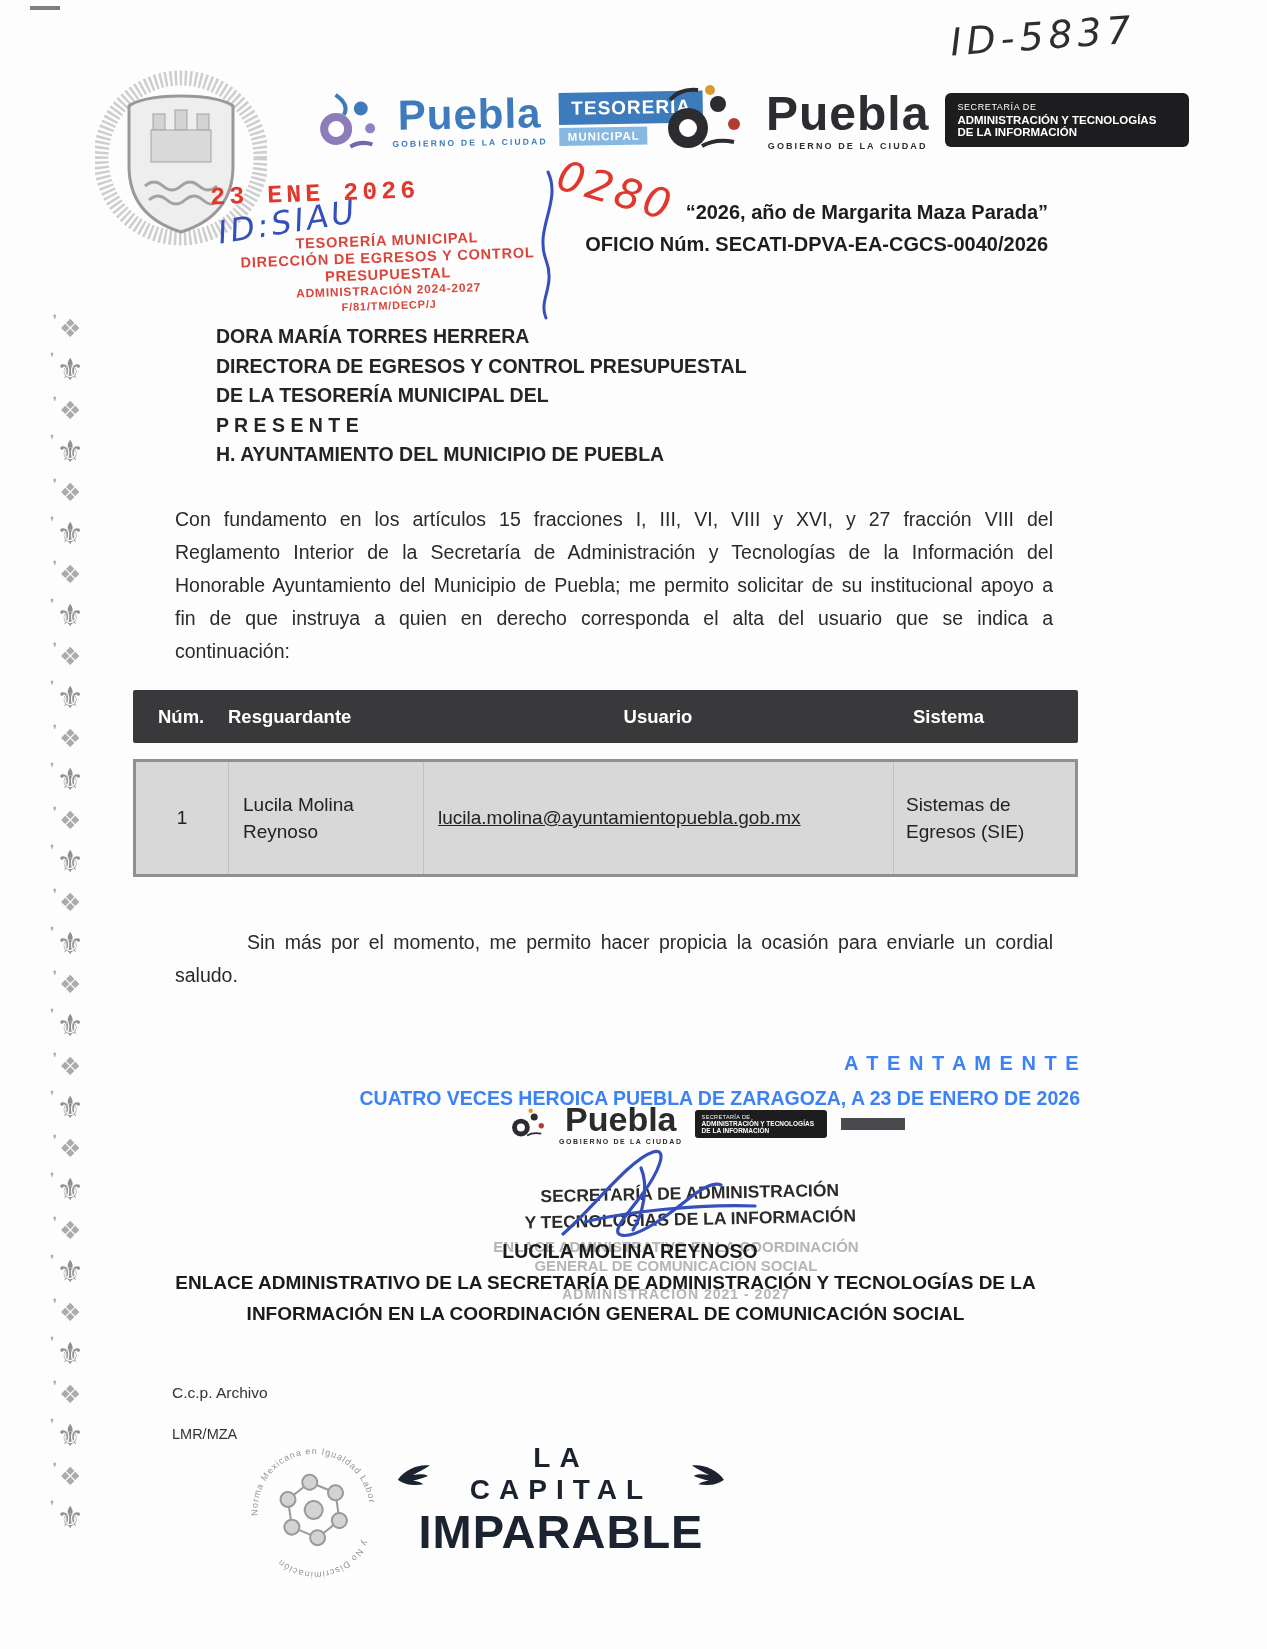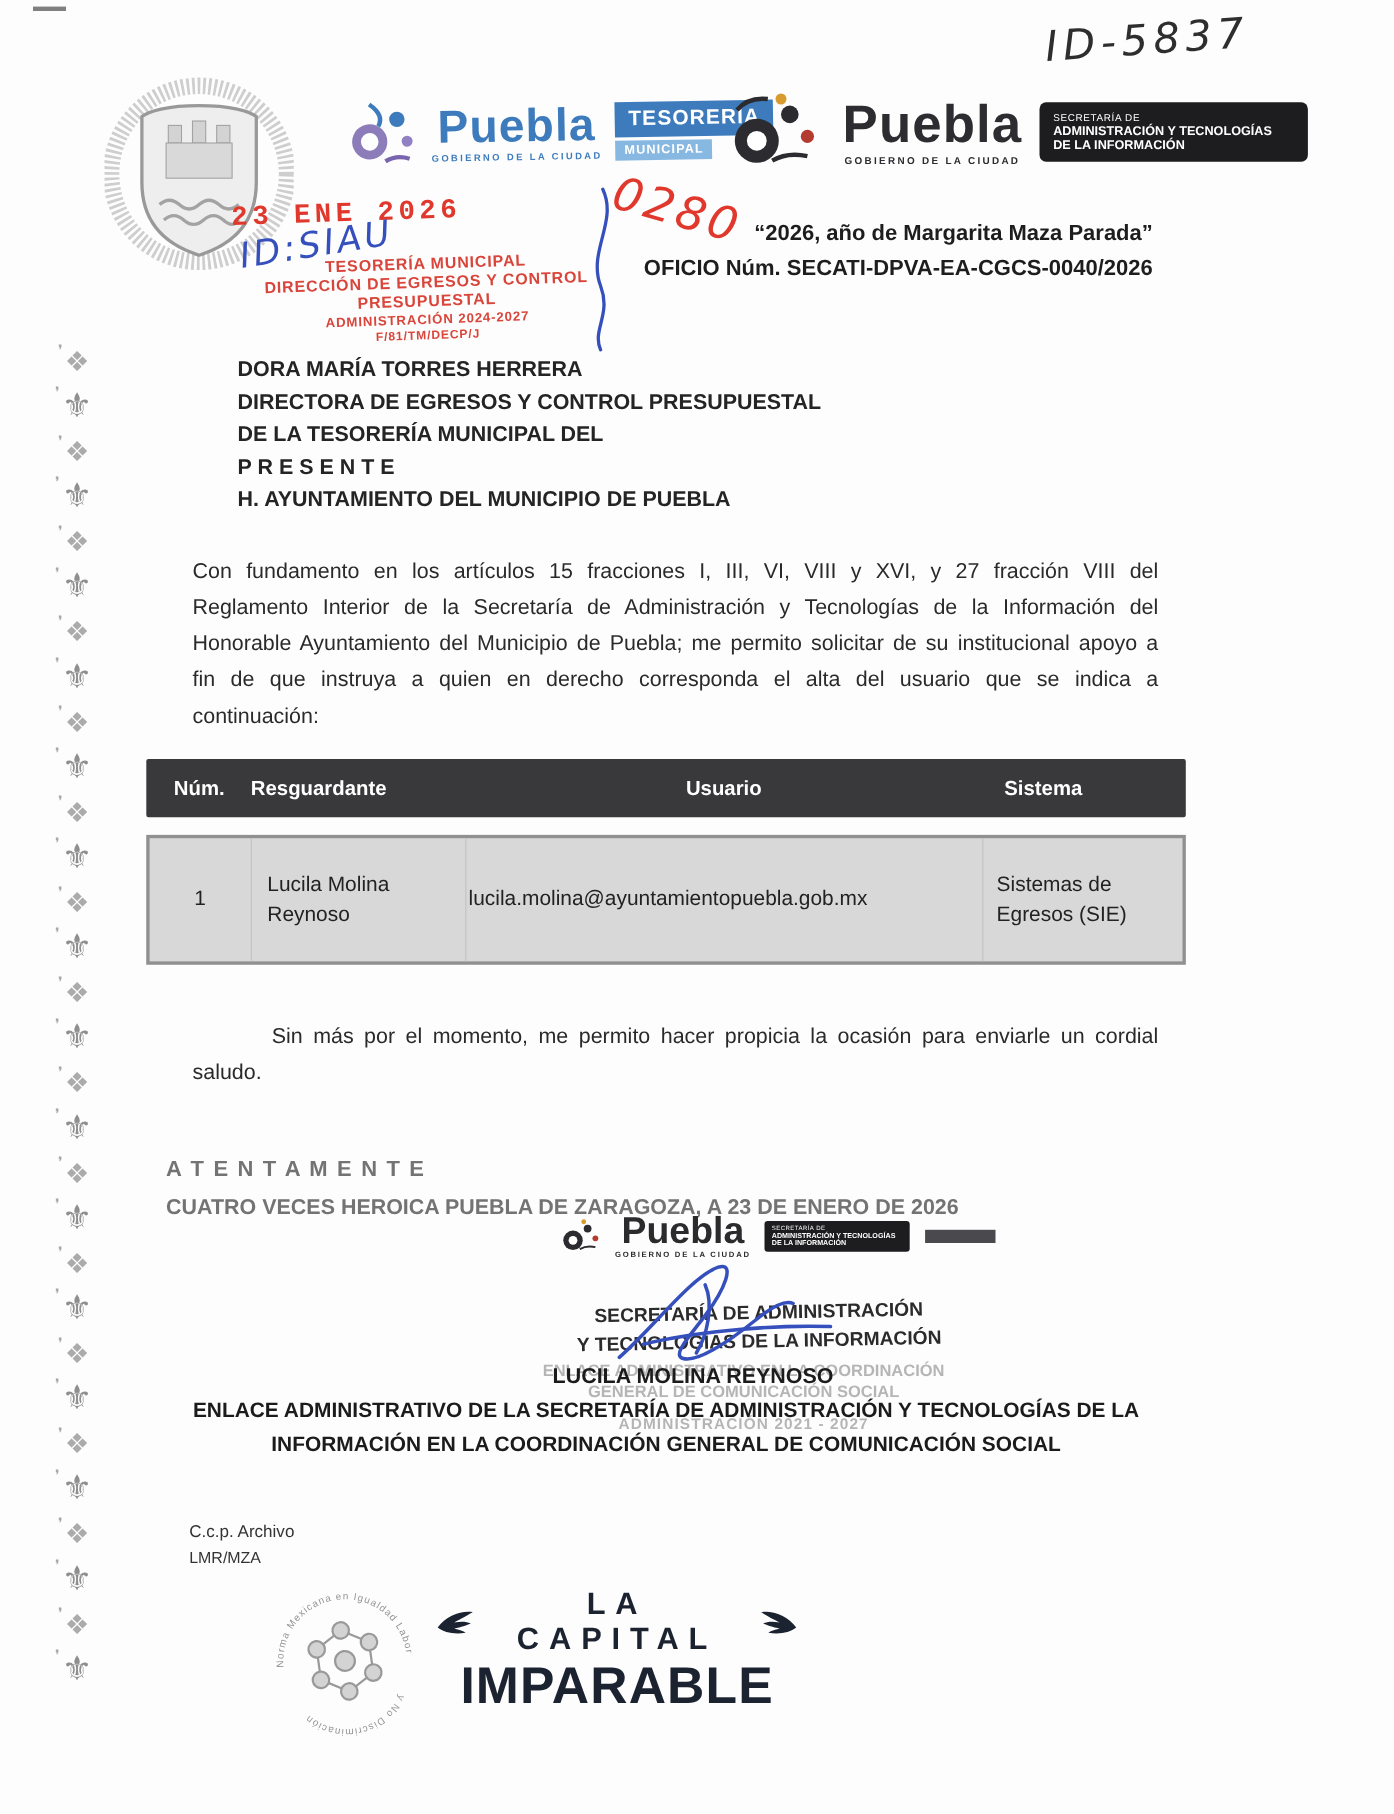--- a/index.html
+++ b/index.html
@@ -72,25 +72,25 @@
   .hc1{flex:0 0 95px;padding-left:25px;box-sizing:border-box;}
   .hc2{flex:0 0 195px;}
   .hc3{flex:1;text-align:center;}
   .hc4{flex:0 0 185px;padding-left:20px;box-sizing:border-box;}
   .t-row{display:flex;align-items:center;margin-top:16px;background:#d8d8d8;
          border:3px solid #909090;height:112px;font-size:19px;color:#222;}
   .t-row>div{box-sizing:border-box;}
   .t-row>div+div{border-left:1px solid #c2c2c2;height:100%;display:flex;align-items:center;}
   .rc1{flex:0 0 92px;text-align:center;}
   .rc2{flex:0 0 195px;padding-left:14px;padding-right:24px;line-height:27px;}
-  .rc3{flex:1;padding-left:2px;}
+  .rc3{flex:1;padding-left:14px;text-decoration:underline;}
   .rc4{flex:0 0 182px;padding-left:12px;padding-right:14px;line-height:27px;}
 
   
-  .closing{position:absolute;left:151px;top:1052px;width:945px;text-align:left;color:#737373;}
+  .closing{position:absolute;left:135px;top:1052px;width:945px;text-align:right;color:#3b82f6;}
   .salutation{font-size:20px;font-weight:bold;letter-spacing:1.5px;}
   .place-date{margin-top:12px;font-size:19.5px;font-weight:bold;}
 
   
   .sig-logo{position:absolute;left:505px;top:1102px;display:flex;align-items:center;gap:8px;z-index:2;}
   .sig-word{display:flex;flex-direction:column;align-items:center;}
   .sig-brand{font-size:34px;font-weight:900;color:#2b2b2e;line-height:34px;}
   .sig-sub{font-size:7px;font-weight:bold;color:#2b2b2e;letter-spacing:1.6px;margin-top:2px;}
   .sig-box{background:#1d1d1f;color:#fff;border-radius:3px;width:118px;padding:4px 7px;margin-left:4px;}
   .sig-box .l1{font-size:5.5px;letter-spacing:.4px;}
@@ -109,21 +109,21 @@
   .signer-name{position:absolute;left:380px;top:1240px;width:500px;text-align:center;
                font-size:19.5px;font-weight:bold;color:#1b1b1b;z-index:5;}
   .signer-title{position:absolute;left:133px;width:945px;text-align:center;
                 font-size:19px;font-weight:bold;color:#1b1b1b;z-index:5;}
   .st1{top:1272px;}
   .st2{top:1303px;}
 
   
   .ccp{position:absolute;left:172px;top:1384px;color:#333;}
   .ccp .c1{font-size:15.5px;}
-  .ccp .c2{font-size:14.5px;margin-top:7px;}
+  .ccp .c2{font-size:14.5px;margin-top:24px;}
   .nmx{position:absolute;left:233px;top:1418px;transform:rotate(-8deg);opacity:.9;}
   .capital{position:absolute;left:396px;top:1442px;width:330px;text-align:center;color:#1c2330;}
   .cap-row{display:flex;align-items:center;justify-content:center;gap:10px;}
   .cap-top{font-size:28px;font-weight:bold;letter-spacing:9px;}
   .cap-bottom{font-size:47px;font-weight:900;letter-spacing:1px;margin-top:-2px;}
   .wing-r{transform:scaleX(-1);}
 
   
   .orn-col{position:absolute;left:34px;top:316px;width:66px;display:flex;flex-direction:column;
            align-items:center;gap:13px;font-family:"DejaVu Sans",sans-serif;}

